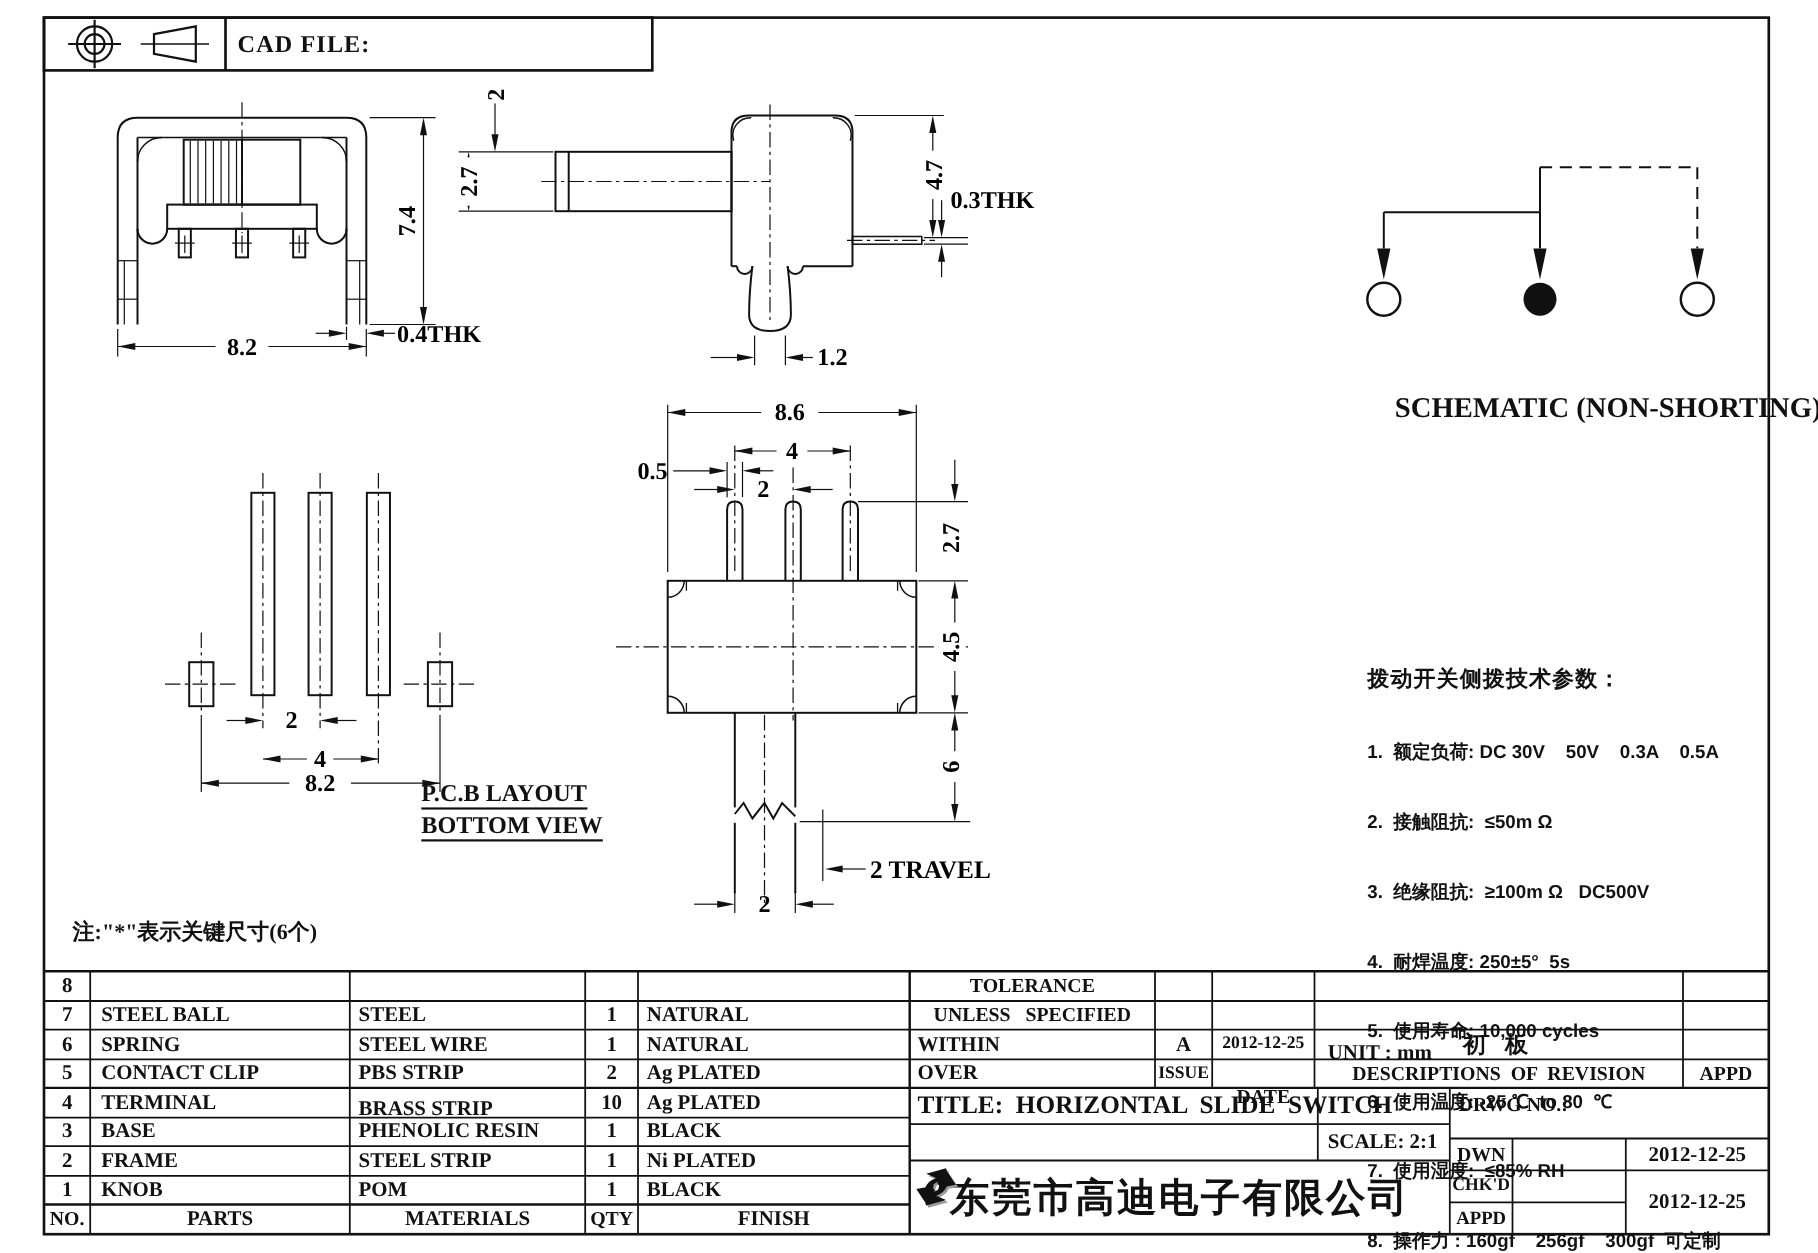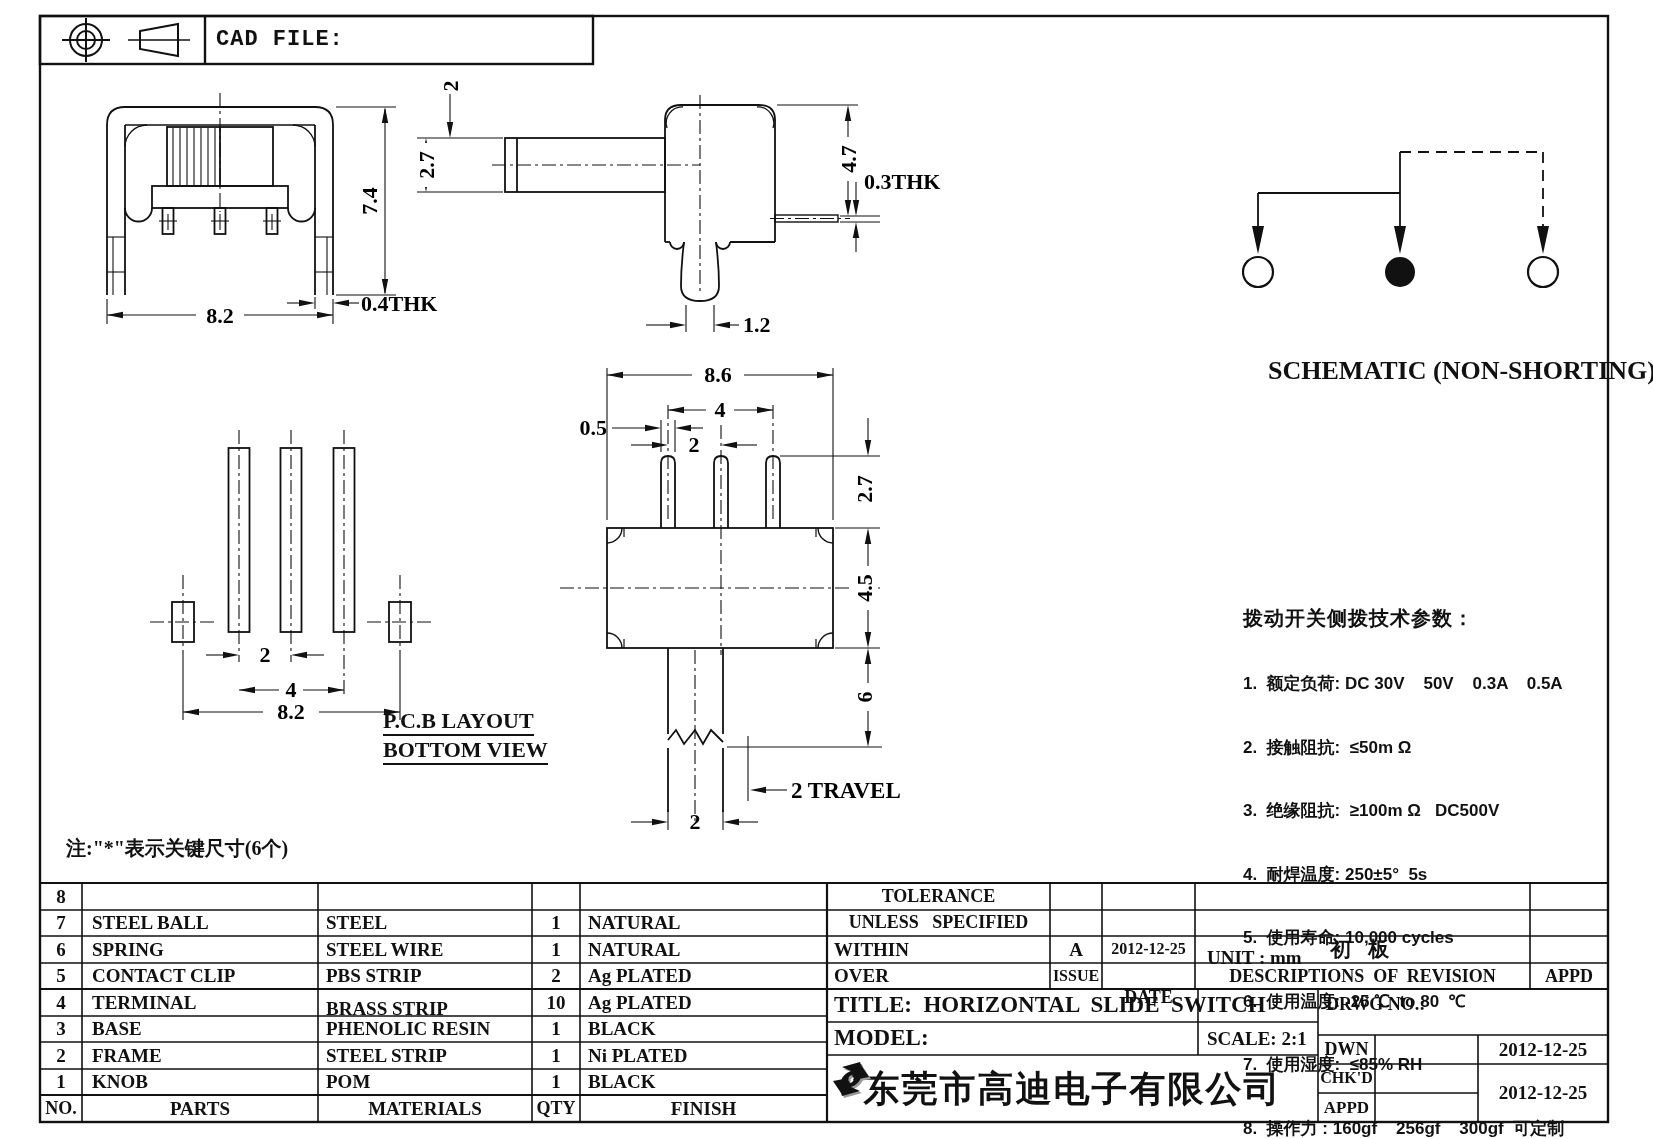--- a/index.html
+++ b/index.html
@@ -332,21 +332,21 @@
     <line x1="1102" y1="883" x2="1102" y2="989"></line>
     <line x1="1195" y1="883" x2="1195" y2="989"></line>
     <line x1="1530" y1="883" x2="1530" y2="989"></line>
     <line x1="1198" y1="989" x2="1198" y2="1055"></line>
     <line x1="1318" y1="989" x2="1318" y2="1122"></line>
     <line x1="1375" y1="1035" x2="1375" y2="1122"></line>
     <line x1="1478" y1="1035" x2="1478" y2="1122"></line>
   </g>
 </svg>
 
-<div class="t" style="left:216px;top:24px;width:300px;height:32px;font-size:22px;letter-spacing:1px;font-family:Liberation Mono, monospace;">CAD FILE:</div>
+<div class="t" style="left:216px;top:24px;width:300px;height:32px;font-size:22px;letter-spacing:1px;">CAD FILE:</div>
 
 <div class="t" style="left:1246px;top:356px;width:432px;height:30px;font-size:26px;justify-content:center;">SCHEMATIC (NON-SHORTING)</div>
 
 <div class="pcbcap" style="left:383px;top:708px;">P.C.B LAYOUT</div>
 <div class="pcbcap" style="left:383px;top:737px;">BOTTOM VIEW</div>
 
 <div class="specs">
   <div class="title">拨动开关侧拨技术参数：</div>
   <div class="line">1.  额定负荷: DC 30V    50V    0.3A    0.5A</div>
   <div class="line">2.  接触阻抗:  ≤50m Ω</div>
@@ -418,21 +418,20 @@
 <div class="t c" style="left:1050px;top:936px;width:52px;height:27px;font-size:19px;">A</div>
 <div class="t c" style="left:1102px;top:936px;width:93px;height:27px;font-size:16px;">2012-12-25</div>
 <div class="t c" style="left:1195px;top:936px;width:335px;height:27px;font-size:21px;letter-spacing:6px;">初 板</div>
 <div class="t c" style="left:1050px;top:963px;width:52px;height:26px;font-size:16px;">ISSUE</div>
 <div class="t c" style="left:1102px;top:984px;width:93px;height:26px;font-size:18px;">DATE</div>
 <div class="t c" style="left:1195px;top:963px;width:335px;height:26px;font-size:18px;">DESCRIPTIONS  OF  REVISION</div>
 <div class="t c" style="left:1530px;top:963px;width:78px;height:26px;font-size:18px;">APPD</div>
 
 <div class="t" style="left:834px;top:989px;width:360px;height:33px;font-size:23px;">TITLE:  HORIZONTAL  SLIDE  SWITCH</div>
 <div class="t" style="left:1207px;top:941px;width:108px;height:33px;font-size:19px;">UNIT : mm</div>
-<div class="t" style="left:834px;top:1022px;width:360px;height:33px;font-size:23px;">MODEL:</div>
 <div class="t" style="left:1207px;top:1022px;width:108px;height:33px;font-size:19px;">SCALE: 2:1</div>
 <div class="t" style="left:1326px;top:992px;width:270px;height:24px;font-size:18px;">DRWG NO.:</div>
 <div class="t c" style="left:1318px;top:1035px;width:57px;height:29px;font-size:18px;">DWN</div>
 <div class="t c" style="left:1318px;top:1064px;width:57px;height:29px;font-size:16px;">CHK'D</div>
 <div class="t c" style="left:1318px;top:1093px;width:57px;height:29px;font-size:17px;">APPD</div>
 <div class="t c" style="left:1478px;top:1035px;width:130px;height:29px;font-size:19px;">2012-12-25</div>
 <div class="t c" style="left:1478px;top:1064px;width:130px;height:58px;font-size:19px;">2012-12-25</div>
 
 <div class="t" style="left:827px;top:1055px;width:491px;height:67px;justify-content:center;gap:12px;">
   <svg width="48" height="48" viewBox="0 0 48 48">

